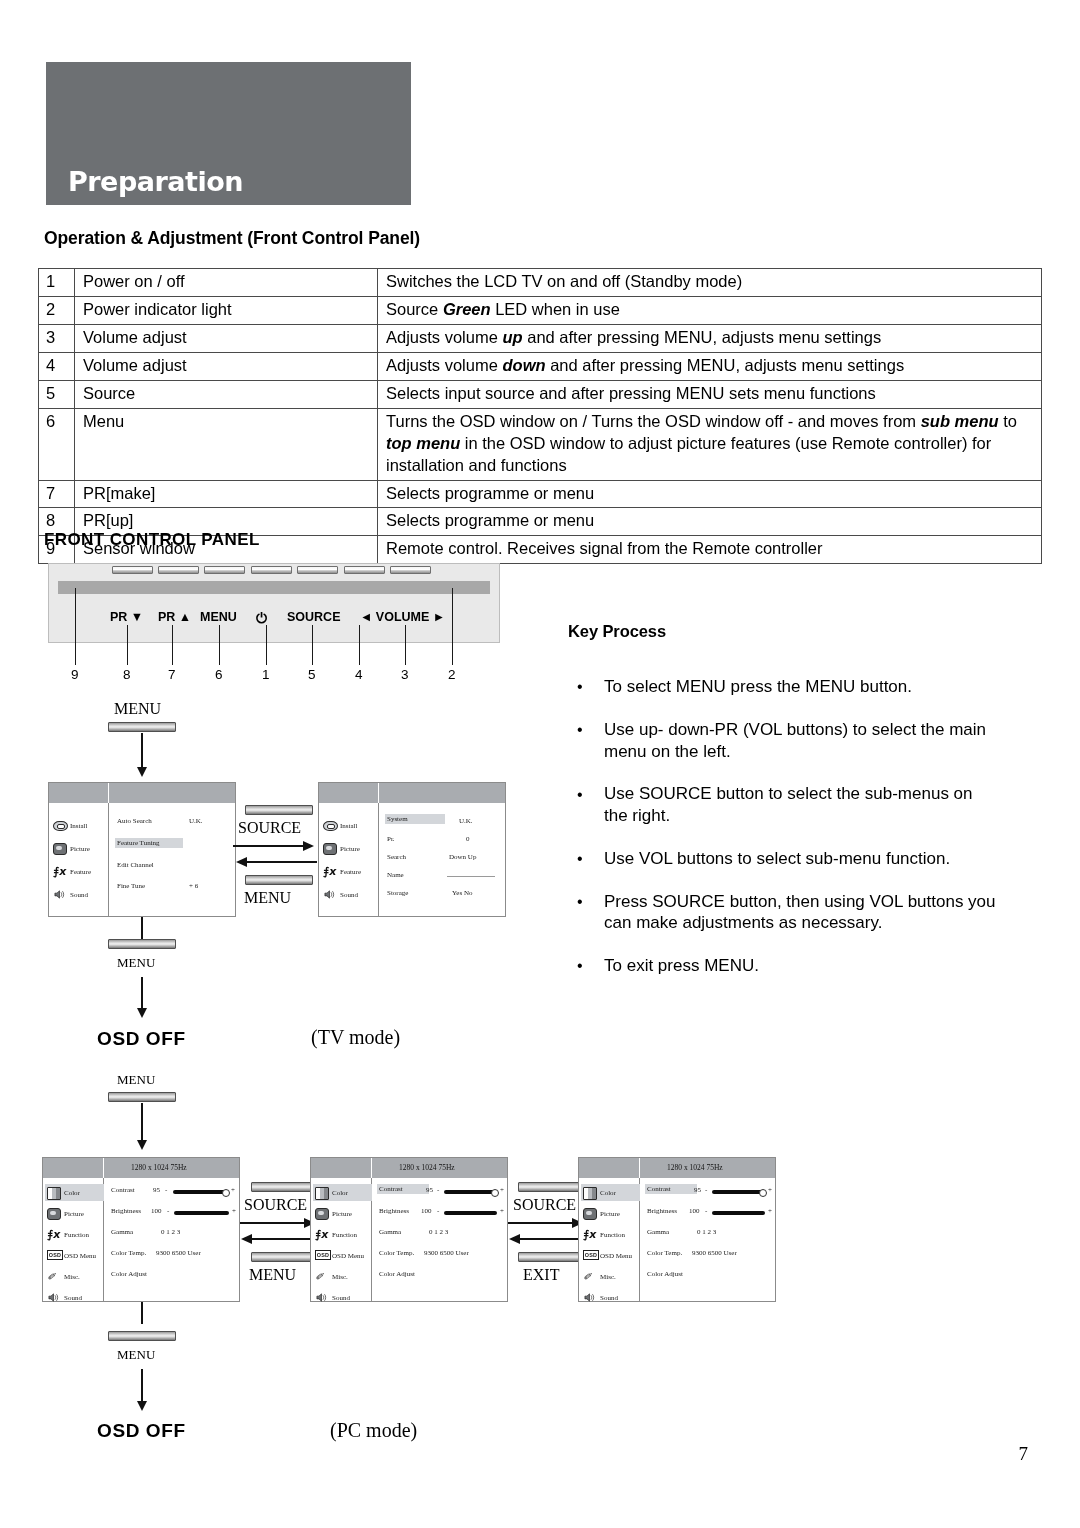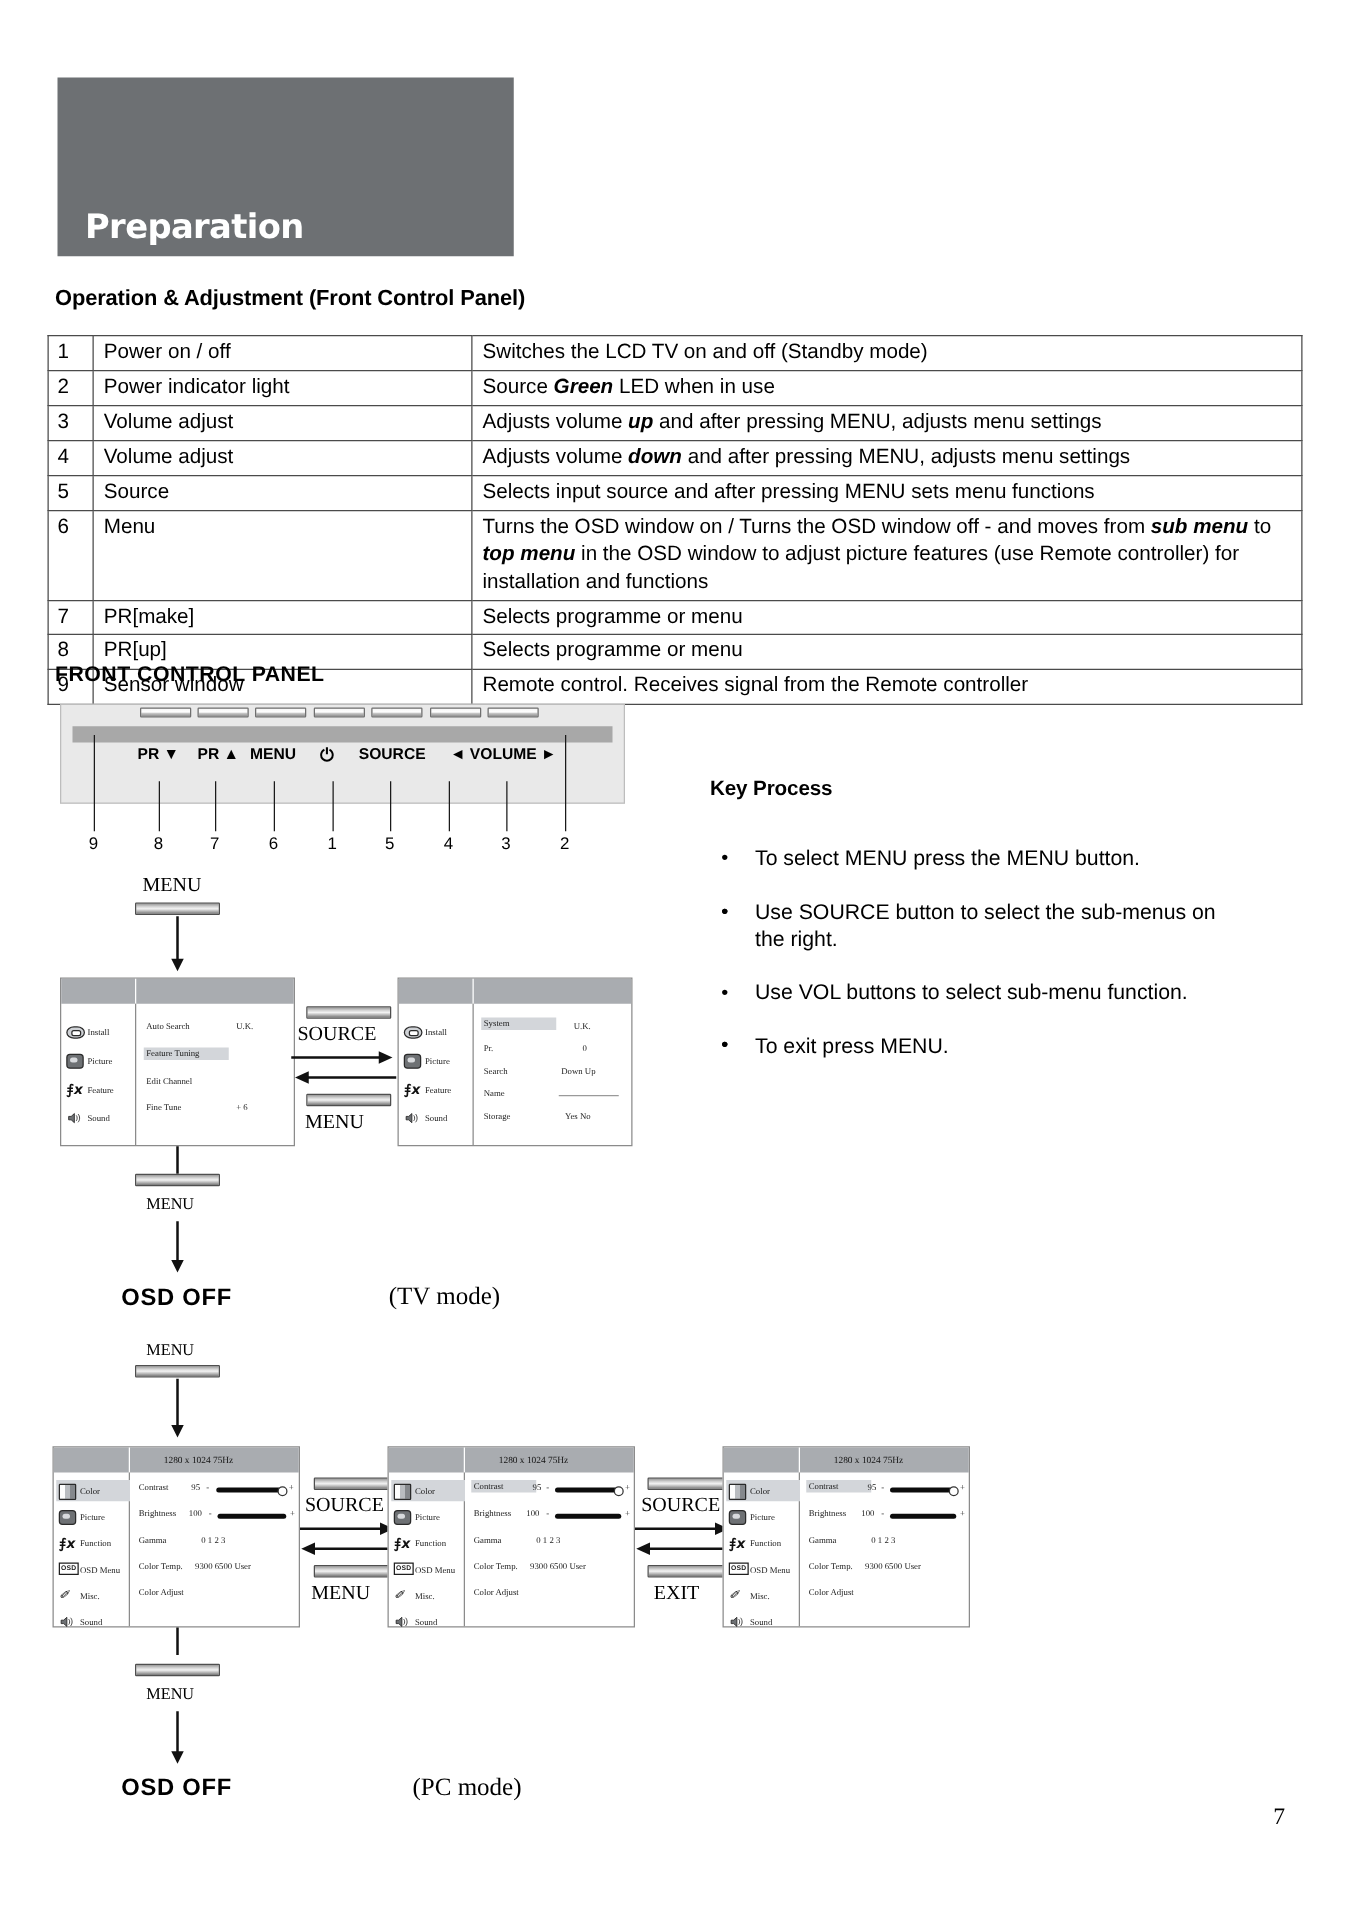--- a/index.html
+++ b/index.html
@@ -103,21 +103,21 @@
     border: 1px solid #6f6f6f;
     box-sizing: border-box;
     border-radius: 1px;
   }
   .fcp-btn-label {
     position: absolute;
     font-size: 12.5px;
     font-weight: bold;
     font-family: "Liberation Sans", sans-serif;
     white-space: nowrap;
-    top: 33px;
+    top: 47px;
   }
   .fcp-tick {
     position: absolute;
     width: 1px;
     background: #1a1a1a;
   }
   .fcp-num {
     position: absolute;
     top: 104px;
     font-size: 13.5px;
@@ -484,31 +484,33 @@
 
 <div class="section-heading" id="key-process-heading">Key Process</div>
 
 <div id="key-process-list">
   <div class="kp-item">
     <span class="kp-bullet">•</span>
     <span>To select MENU press the MENU button.</span>
   </div>
   <div class="kp-item">
     <span class="kp-bullet">•</span>
+    <span>Use up- down-PR (VOL buttons) to select the main menu on the left.</span>
   </div>
   <div class="kp-item">
     <span class="kp-bullet">•</span>
     <span>Use SOURCE button to select the sub-menus on the right.</span>
   </div>
   <div class="kp-item">
     <span class="kp-bullet">•</span>
     <span>Use VOL buttons to select sub-menu function.</span>
   </div>
   <div class="kp-item">
     <span class="kp-bullet">•</span>
+    <span>Press SOURCE button, then using VOL buttons you can make adjustments as necessary.</span>
   </div>
   <div class="kp-item">
     <span class="kp-bullet">•</span>
     <span>To exit press MENU.</span>
   </div>
 </div>
 
 <div class="flow-label" style="left:114px; top:700px;">MENU</div>
 <div class="menu-btn" style="left:108px; top:722px;"></div>
 <div class="v-line" style="left:141px; top:733px; height:35px;"></div>

